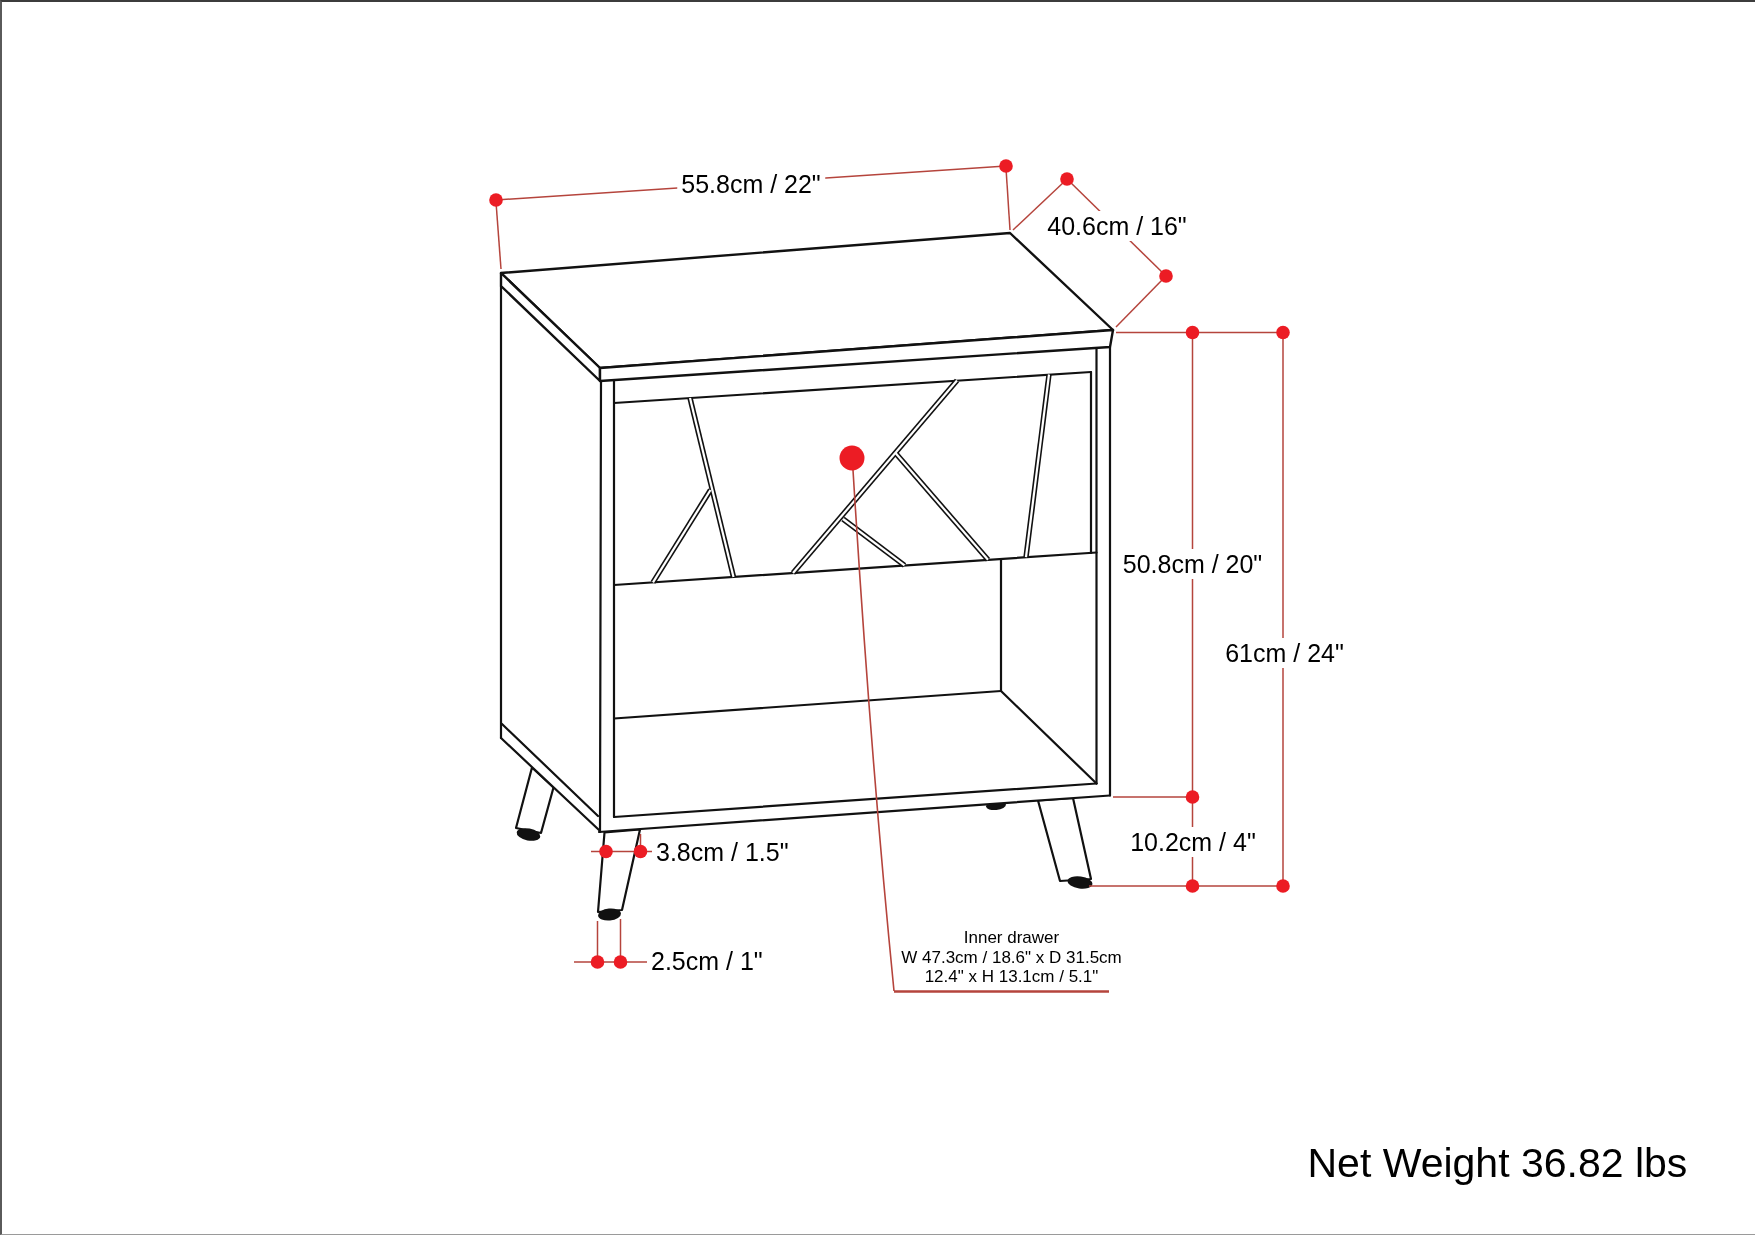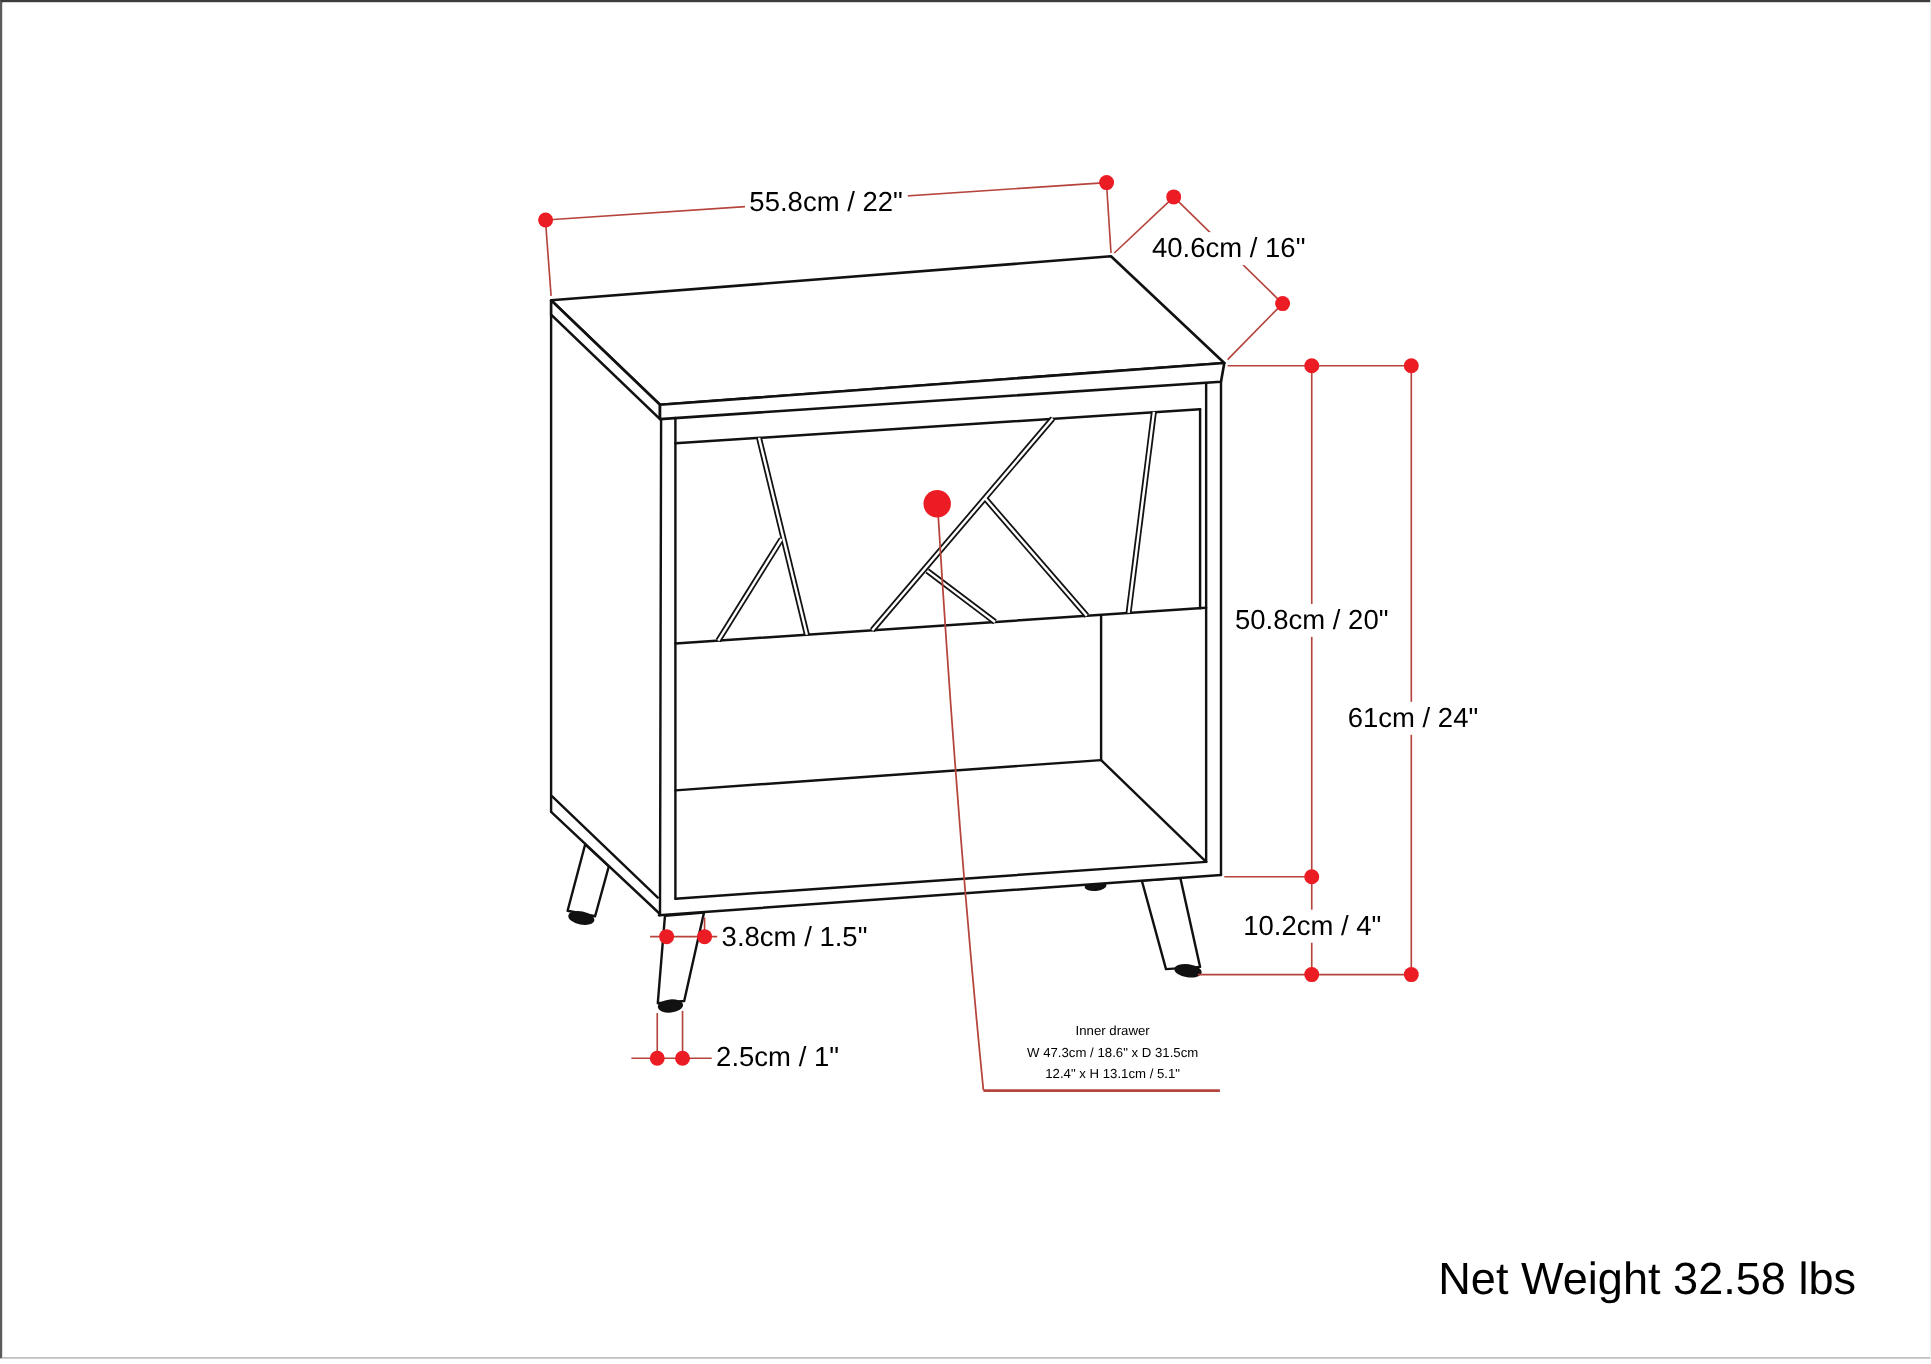--- a/index.html
+++ b/index.html
@@ -31,21 +31,21 @@
     font-size: 25px;
     line-height: 28px;
     white-space: nowrap;
     padding: 1px 4px;
   }
   .dim-label.left-anchored { transform: translate(0, -50%); }
   .note-block {
     position: absolute;
     transform: translate(-50%, -50%);
     color: #000000;
-    font-size: 12px;
+    font-size: 17px;
     line-height: 19.5px;
     text-align: center;
     white-space: nowrap;
   }
   .weight-label {
     position: absolute;
     transform: translate(0, -50%);
     color: #000000;
     font-size: 41px;
     white-space: nowrap;
@@ -168,16 +168,16 @@
   <div class="dim-label" style="left:1193px; top:841.5px;">10.2cm / 4"</div>
   <div class="dim-label left-anchored" style="left:652px; top:851.5px;">3.8cm / 1.5"</div>
   <div class="dim-label left-anchored" style="left:647px; top:961px;">2.5cm / 1"</div>
 
   <div class="note-block" style="left:1011.5px; top:957px;">
     <div>Inner drawer</div>
     <div>W 47.3cm / 18.6" x D 31.5cm</div>
     <div>12.4" x H 13.1cm / 5.1"</div>
   </div>
 
-  <div class="weight-label" style="left:1307.5px; top:1162.5px;">Net Weight 32.58 lbs</div>
+  <div class="weight-label" style="left:1307.5px; top:1162.5px;">Net Weight 36.82 lbs</div>
 
   <div id="frame-border"></div>
 </div>
 
 </body></html>

